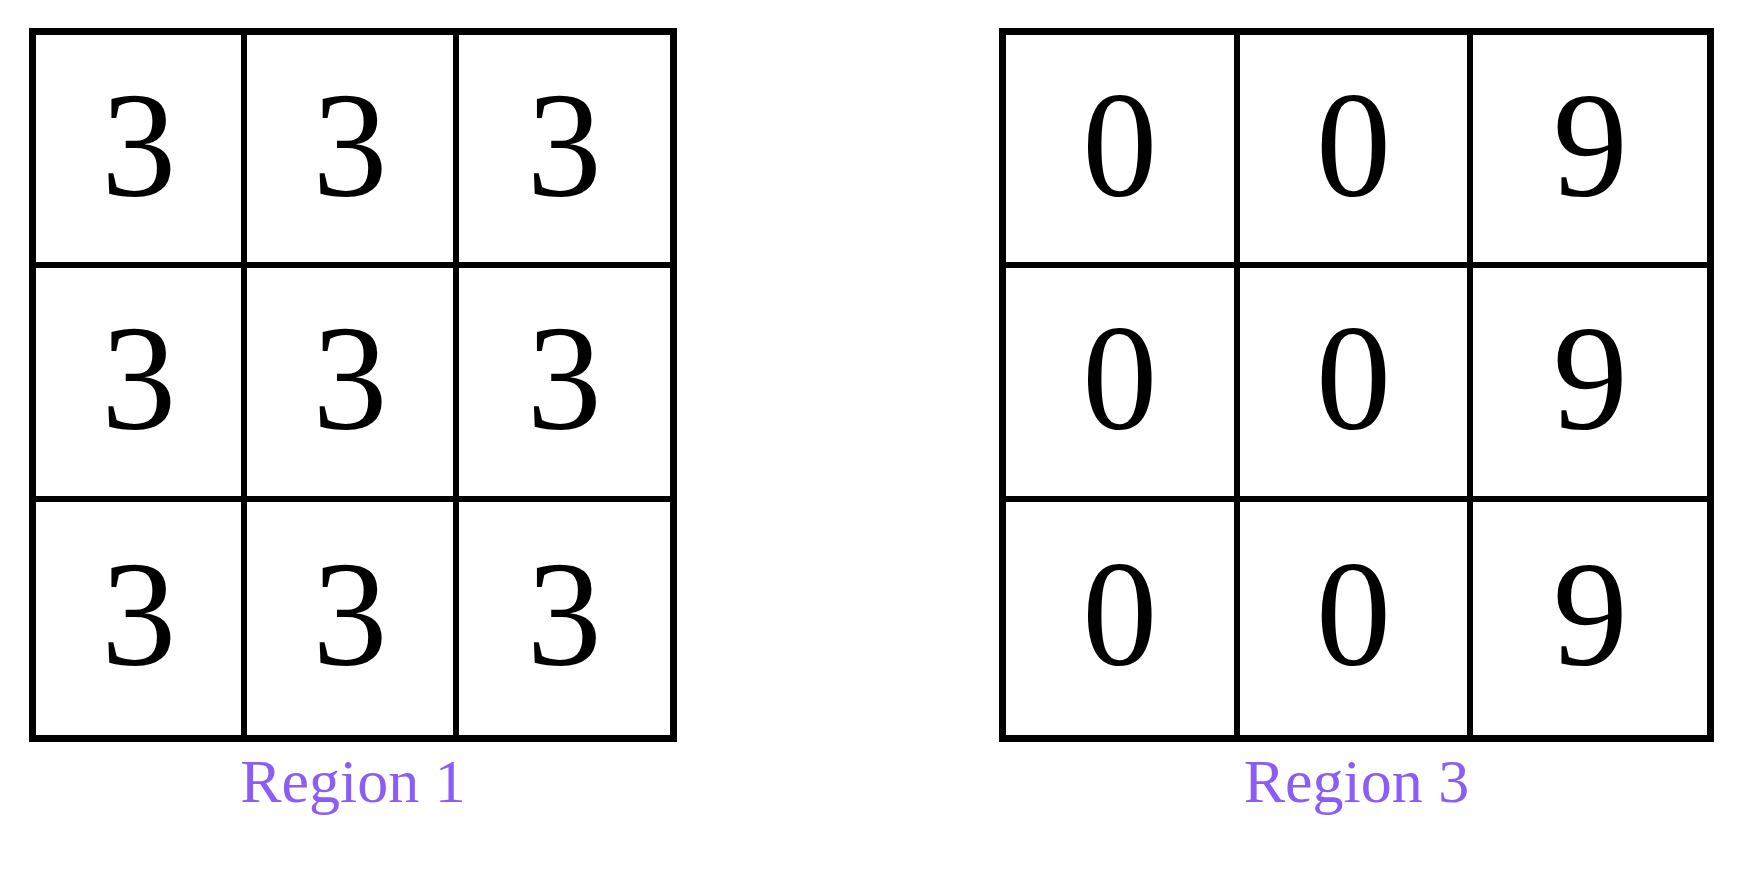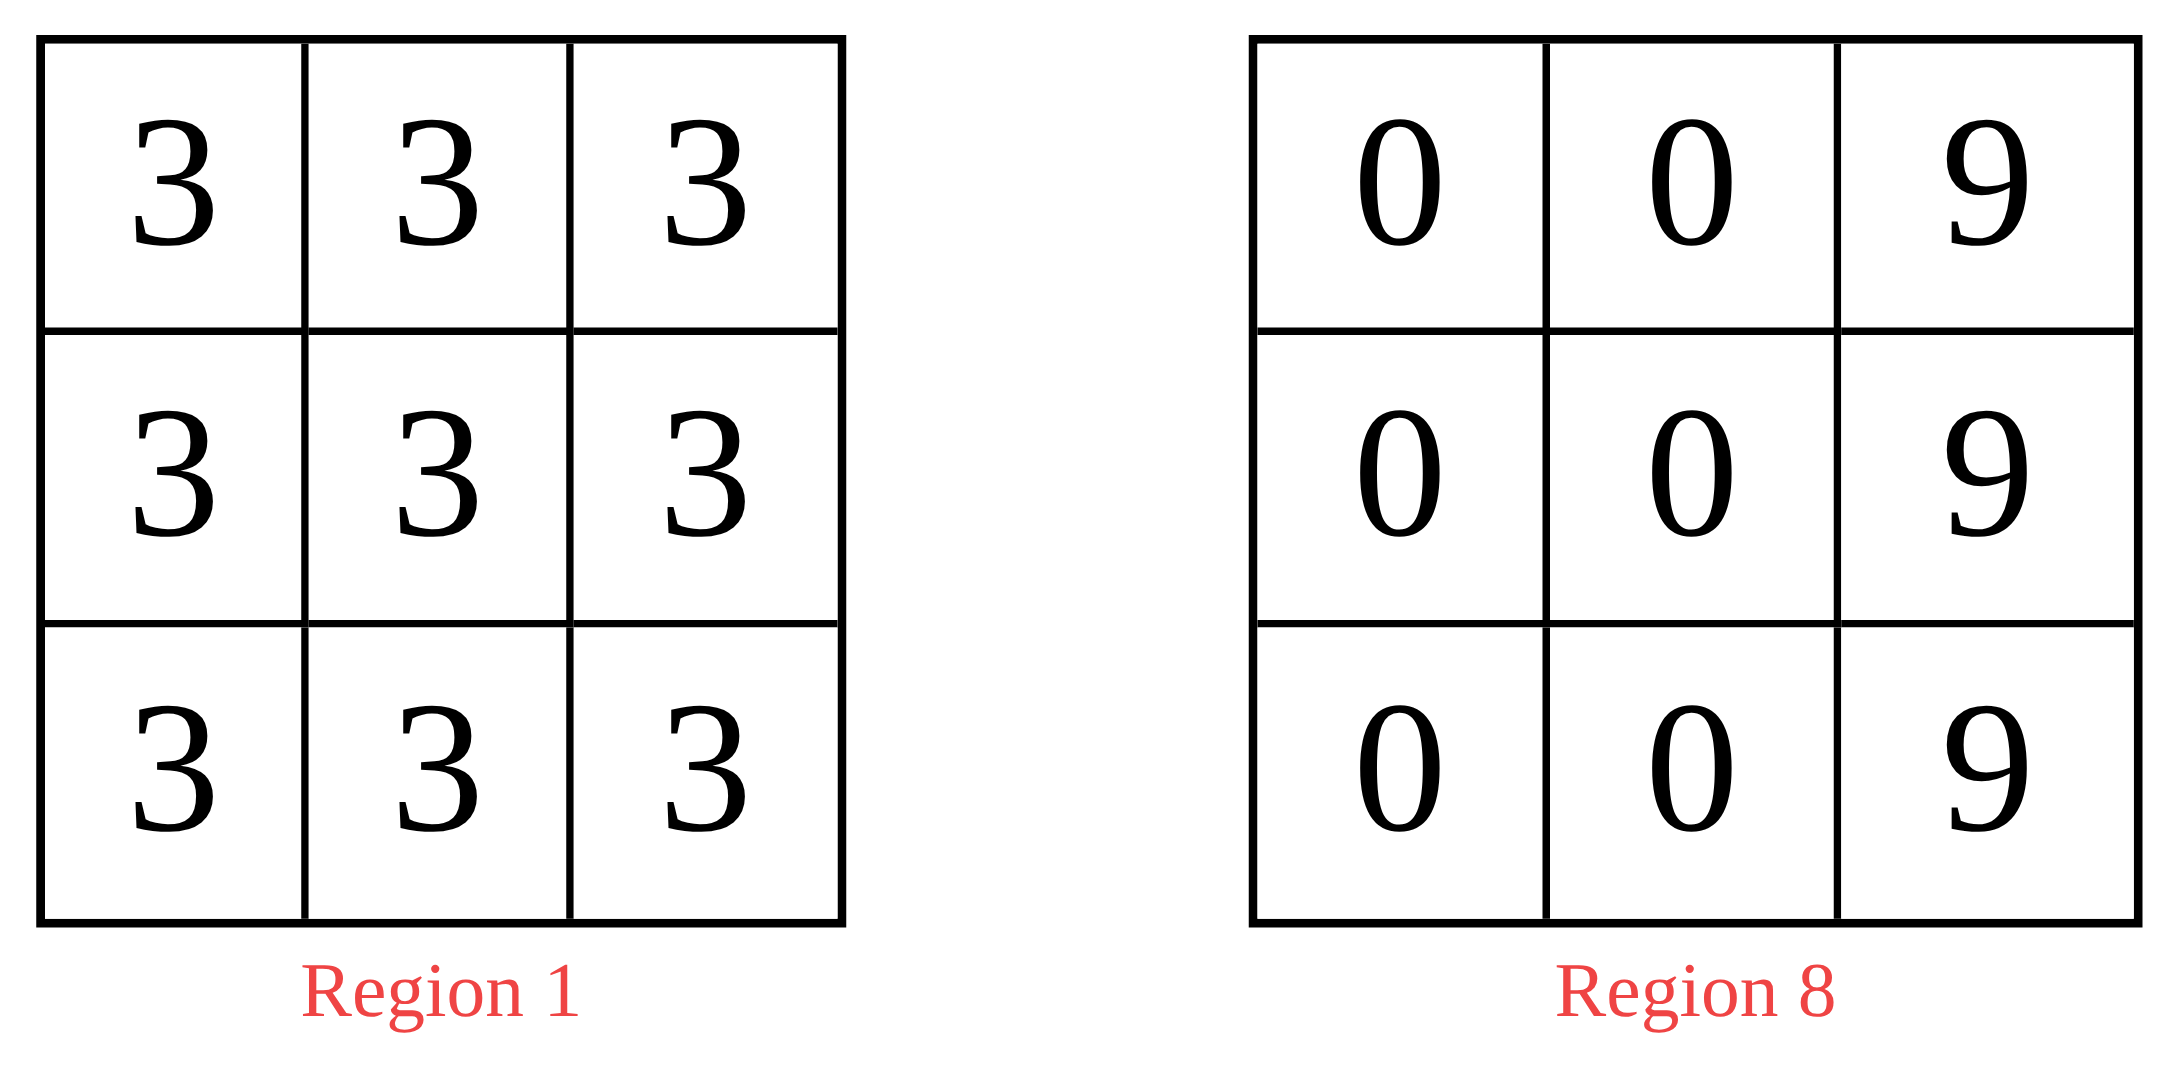--- a/index.html
+++ b/index.html
@@ -71,25 +71,25 @@
     font-size: 150px;
     line-height: 1;
     color: #000000;
     font-weight: 400;
     letter-spacing: 0;
     user-select: none;
     transform: translateY(-4px);
   }
 
   .region-caption {
-    margin-top: 20px;
+    margin-top: 8px;
     font-family: "Liberation Serif", "DejaVu Serif", serif;
     font-size: 62px;
     line-height: 1;
-    color: #ef4444;
+    color: #8b5cf6;
     white-space: nowrap;
   }
 </style>
 </head>
 <body>
 
 <div class="figure-root">
 
   <div class="region-block" id="region-block-1">
     <div class="matrix-grid">
@@ -151,16 +151,16 @@
       <div class="matrix-cell row-last">
           <span class="cell-value">0</span>
         </div>
       <div class="matrix-cell row-last">
           <span class="cell-value">0</span>
         </div>
       <div class="matrix-cell col-last row-last">
           <span class="cell-value">9</span>
         </div>
     </div>
-    <div class="region-caption">Region 8</div>
+    <div class="region-caption">Region 3</div>
   </div>
 
 </div>
 
 </body></html>

